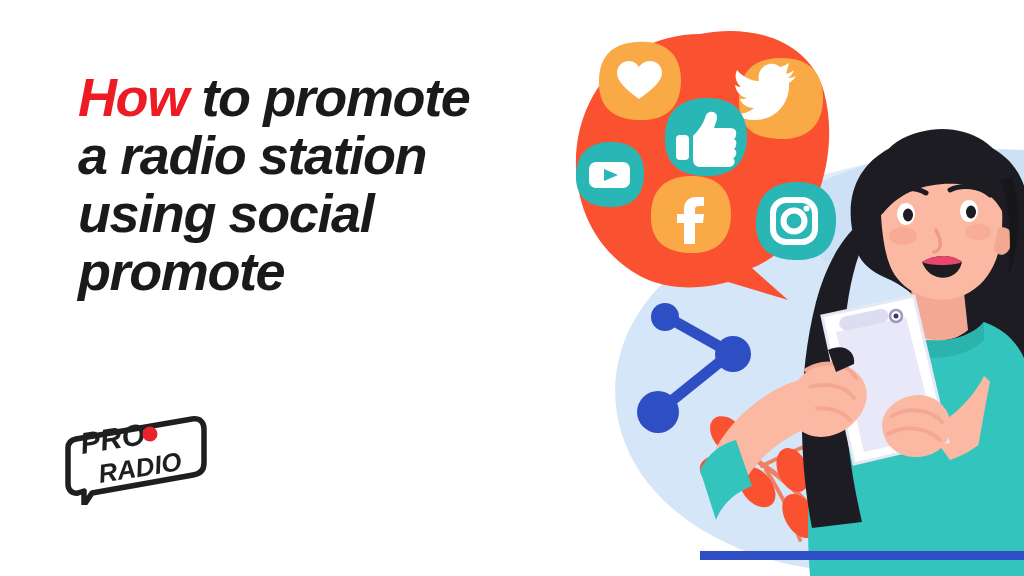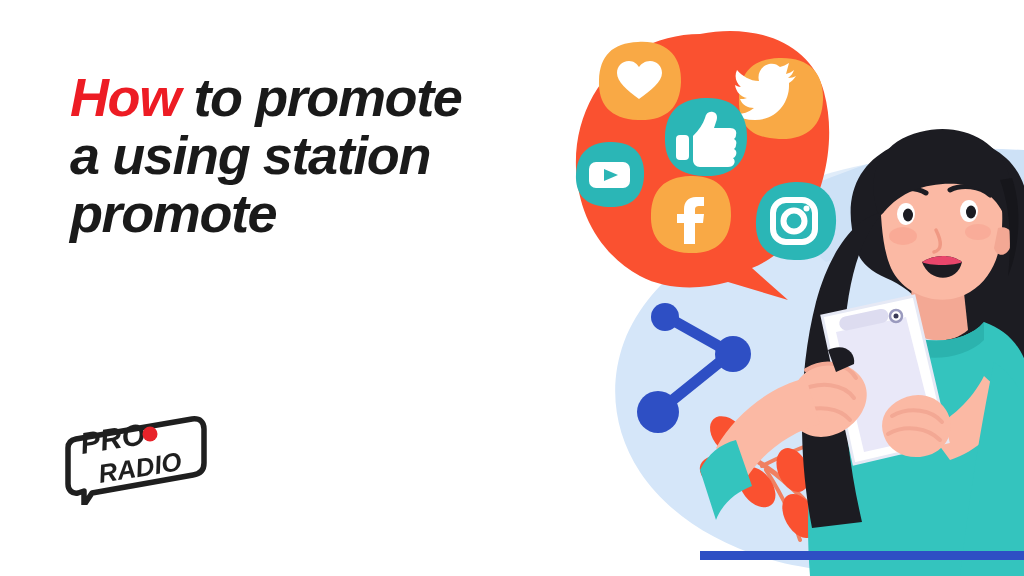--- a/index.html
+++ b/index.html
@@ -14,21 +14,21 @@
     overflow:hidden;
   }
 
   
   .art { position:absolute; inset:0; }
   .art svg { display:block; width:1024px; height:576px; }
 
   
   #headline {
     position:absolute;
-    left:70px; top:68px;
+    left:78px; top:68px;
     width:520px;
     z-index:30;
     font-family:"Liberation Sans", sans-serif;
     font-weight:bold;
     font-style:italic;
     font-size:54px;
     line-height:58px;
     letter-spacing:-1.4px;
     color:#1a1a1a;
     -webkit-font-smoothing:antialiased;
@@ -275,21 +275,22 @@
           <circle cx="794" cy="221" r="10.5" fill="none" stroke="#FFFFFF" stroke-width="6"></circle>
           <circle cx="806.5" cy="208.5" r="3" fill="#FFFFFF"></circle>
         </g>
 
       </g>
     </svg>
   </div>
 
   <div id="headline">
     <span class="hl-line"><span class="accent">How</span><span> to promote</span></span>
-    <span class="hl-line">a using station</span>
+    <span class="hl-line">a radio station</span>
+    <span class="hl-line">using social</span>
     <span class="hl-line">promote</span>
   </div>
 
   <div id="logo">
     <svg viewBox="0 0 150 100" xmlns="http://www.w3.org/2000/svg">
 
       <g>
         <path d="M14 34 L 130 14 C 138 13, 142 17, 142 24 L 142 58
                  C 142 65, 138 69, 131 70 L 30 88 L 22 100 L 22 86 L 16 88
                  C 10 89, 6 85, 6 79 L 6 43 C 6 38, 9 35, 14 34 Z" fill="none" stroke="#1F1F1F" stroke-width="5.5" stroke-linejoin="round"></path>

